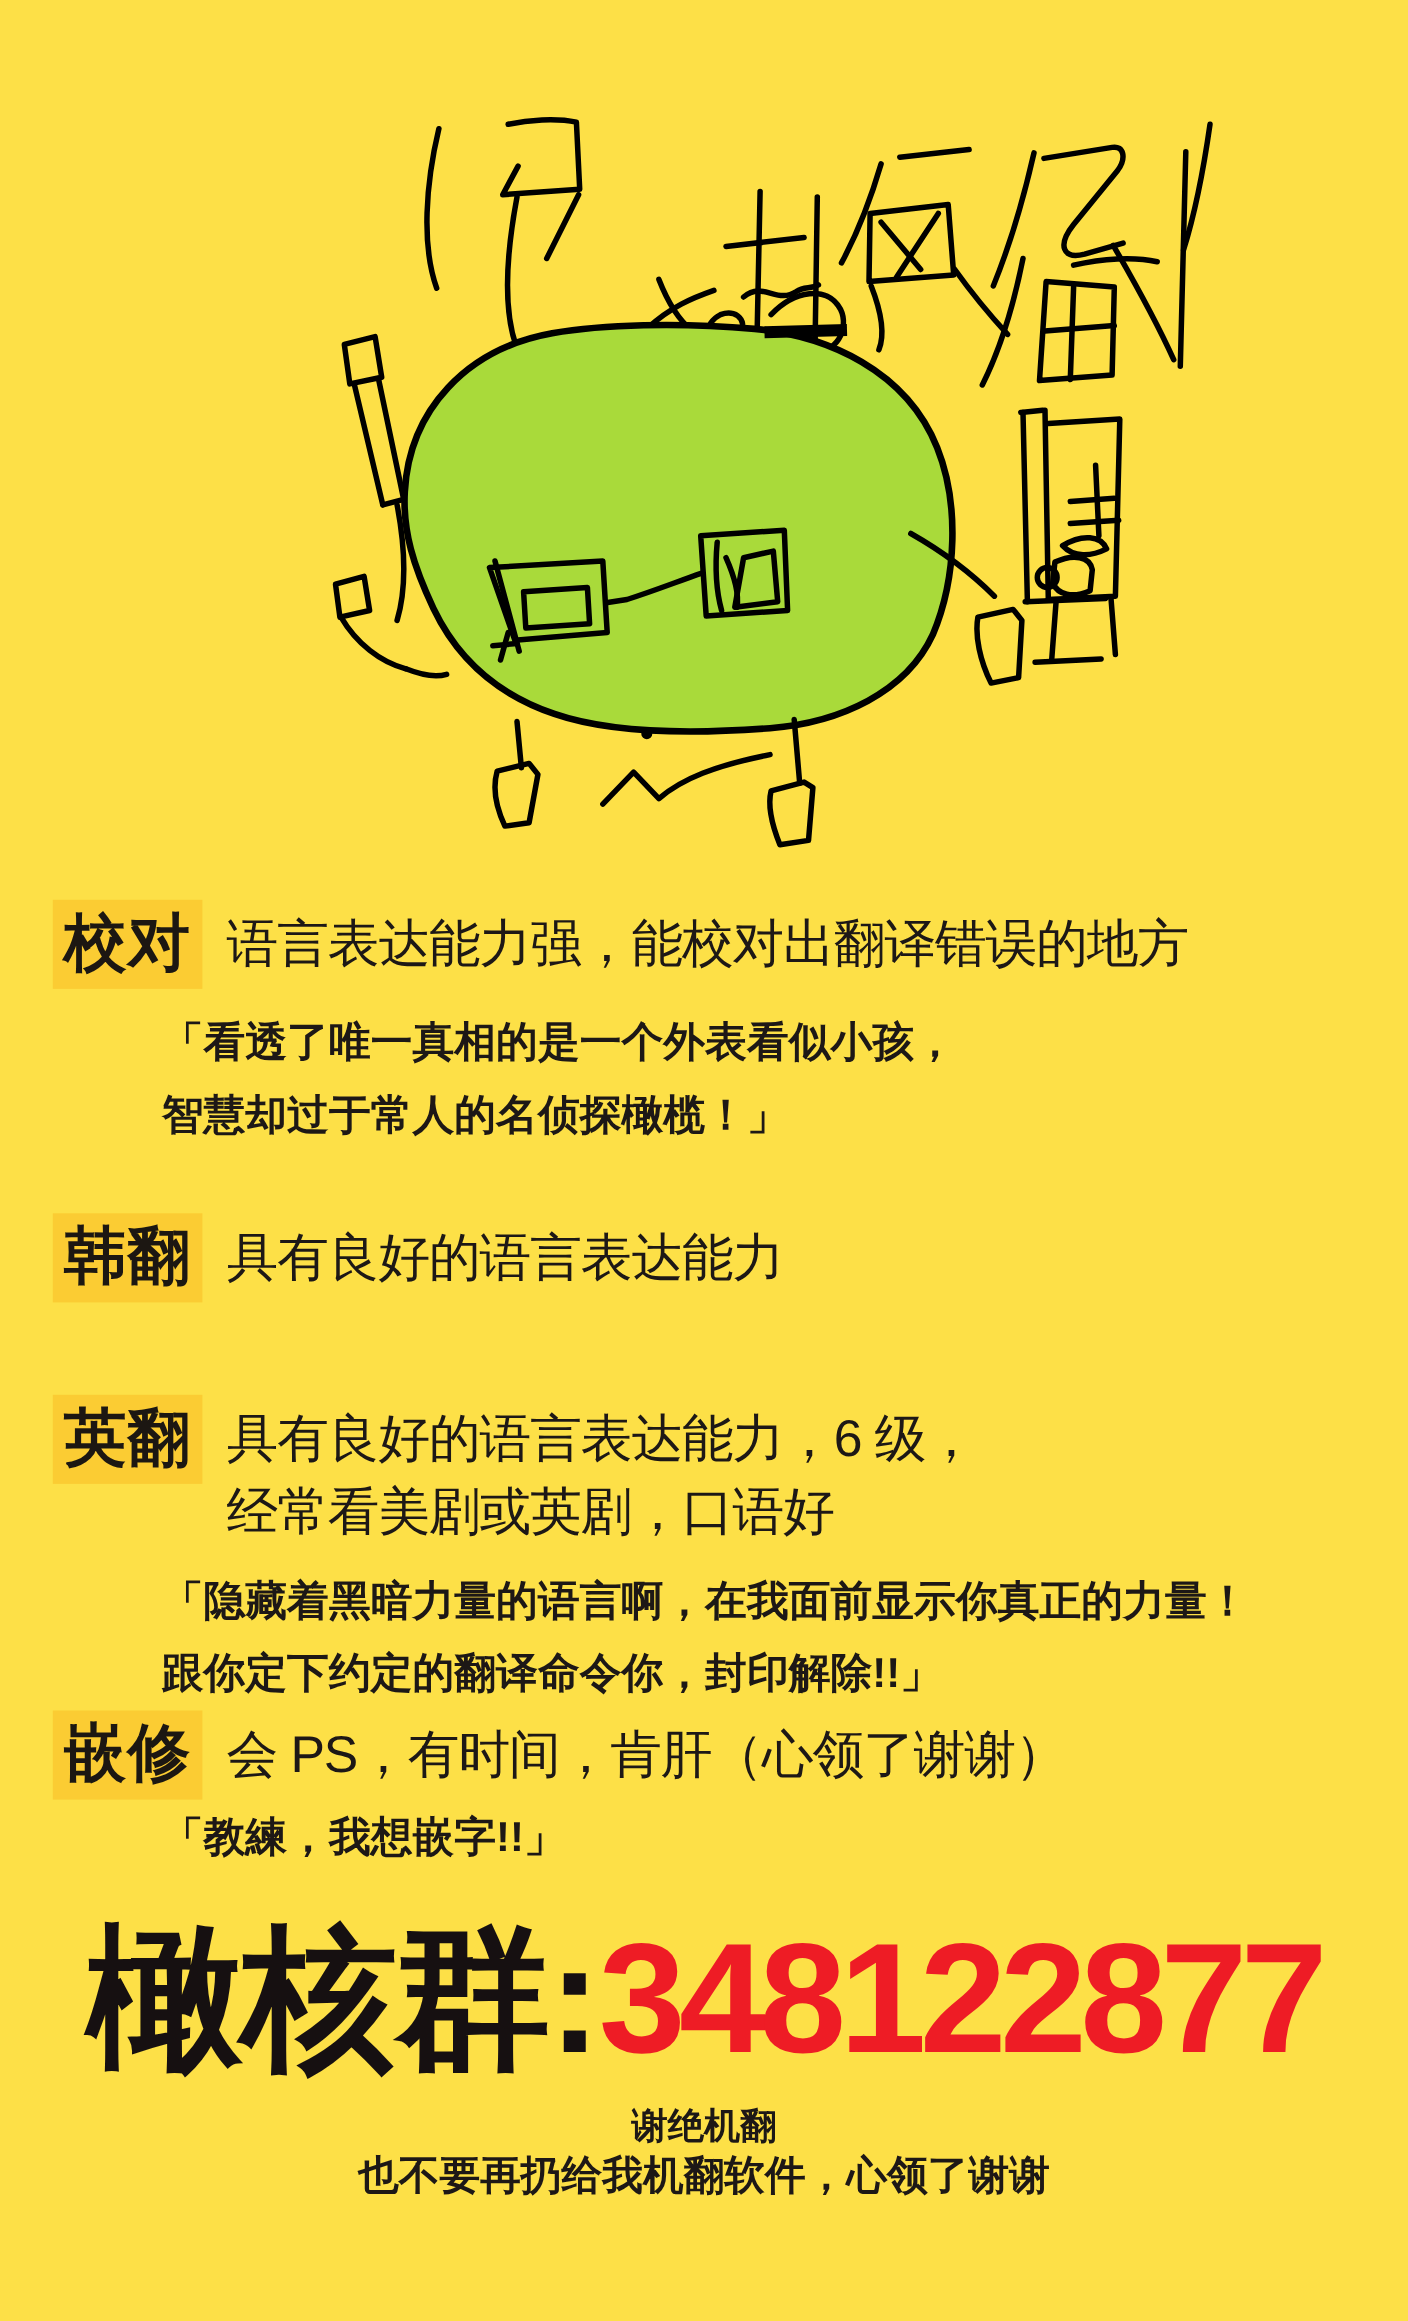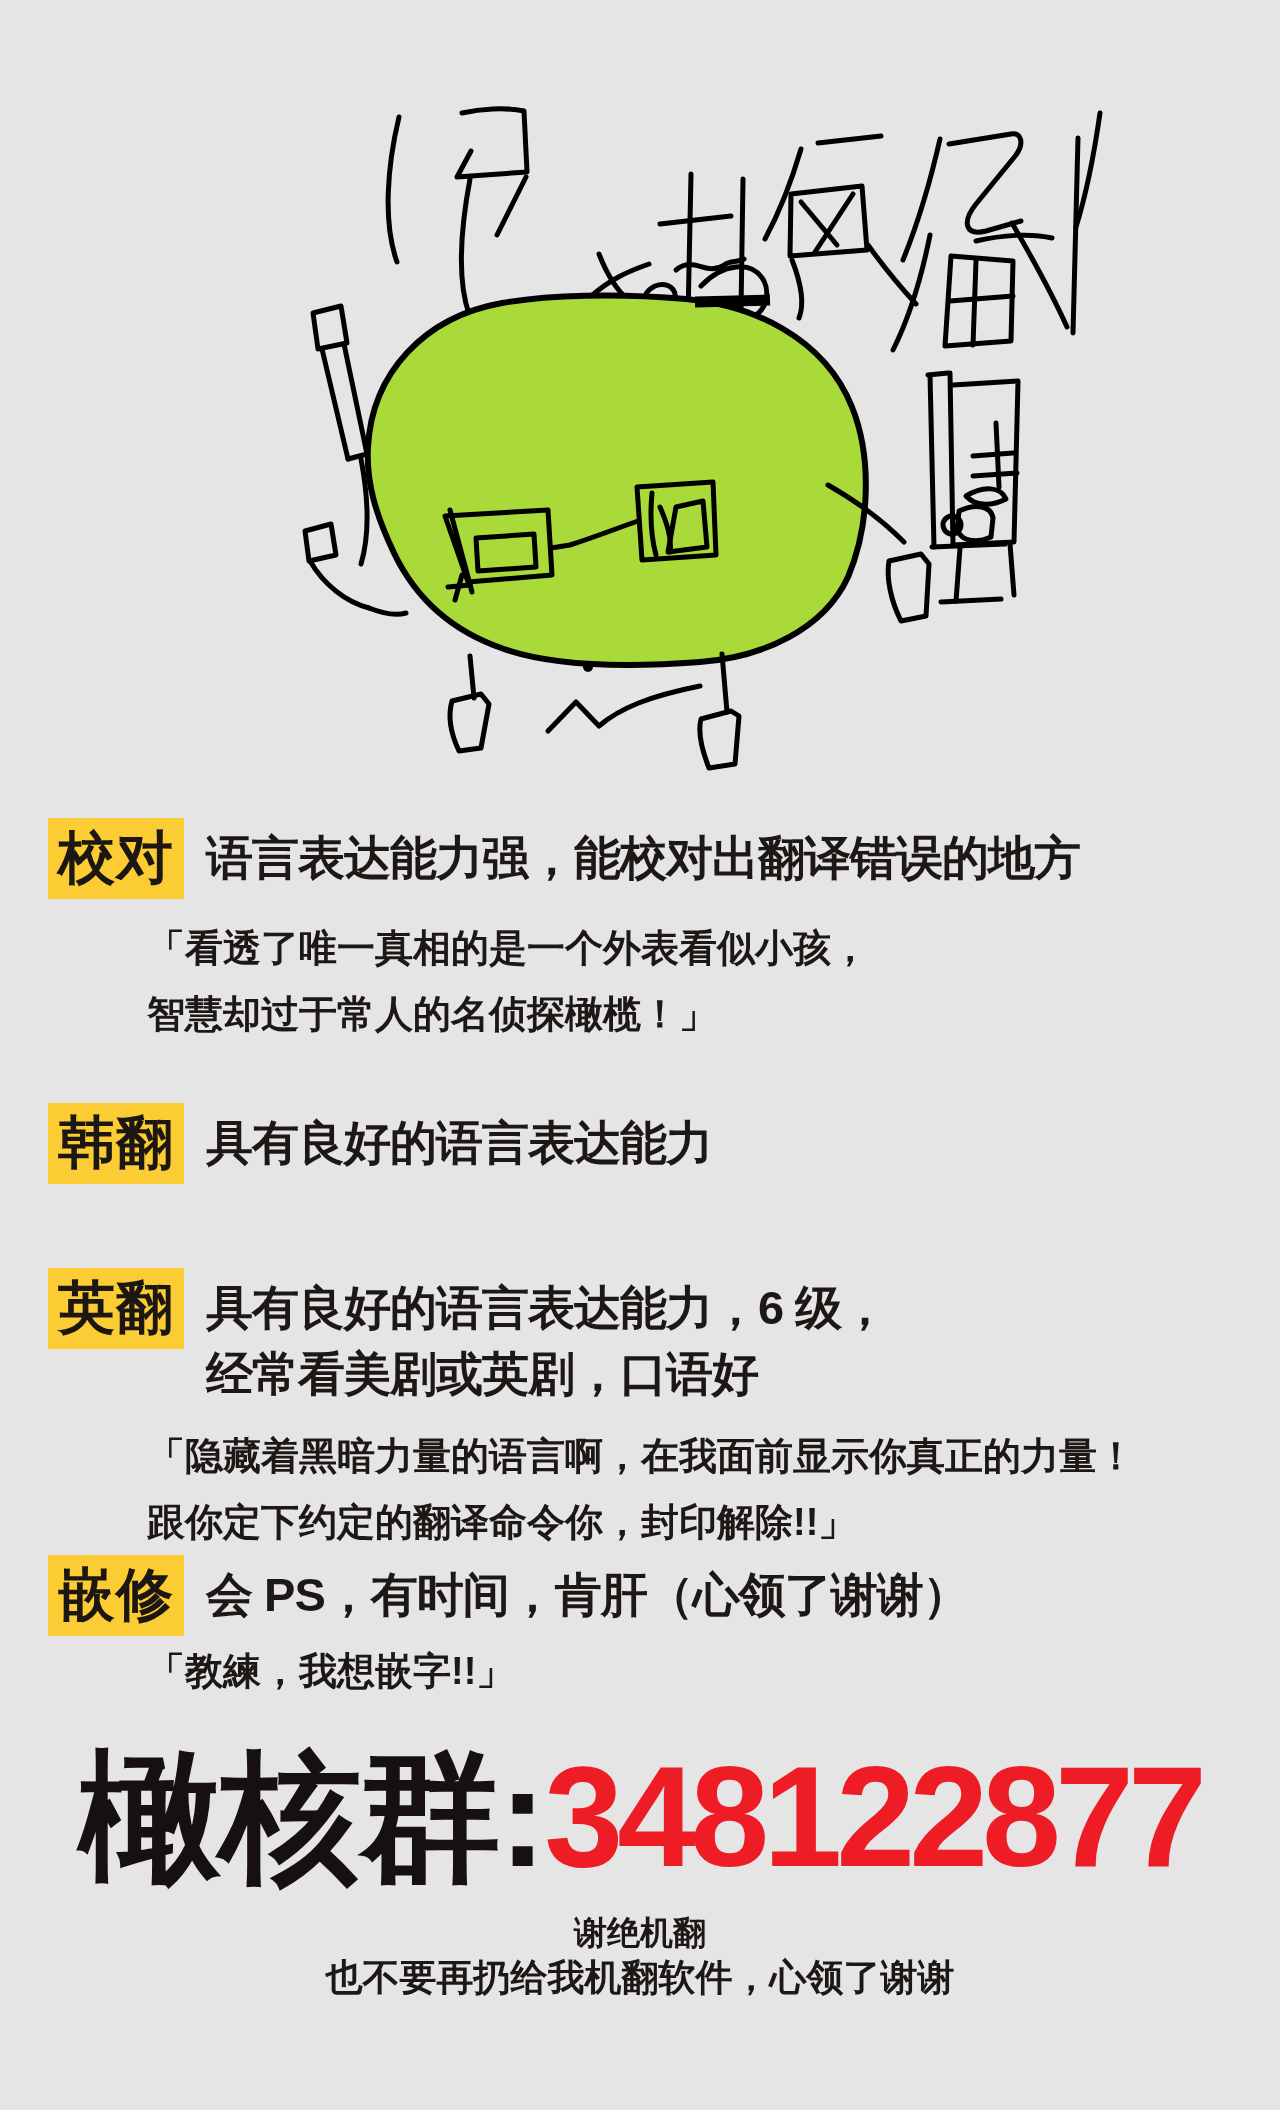--- a/index.html
+++ b/index.html
@@ -1,20 +1,20 @@
 <!DOCTYPE html>
 <html><head>
 <meta charset="utf-8">
 <style>
   html,body { margin:0; padding:0; background:#ffffff; }
   .poster {
     position:relative;
     width:1280px;
     height:2110px;
-    background:#e5e5e5;
+    background:#fde047;
     overflow:hidden;
     font-family:"Liberation Sans","DejaVu Sans",sans-serif;
     color:#1d1816;
   }
   .doodle-svg { position:absolute; top:55px; left:0; }
 
   .content { position:absolute; top:818px; left:0; width:1280px; }
 
   .role-row { display:flex; align-items:flex-start; padding-left:48px; }
   .role-tag {
@@ -23,21 +23,21 @@
     color:#1c1712;
     font-weight:bold;
     font-size:57px;
     line-height:1;
     padding:11px 10px 13px 10px;
     letter-spacing:1px;
     white-space:nowrap;
   }
   .role-text {
     font-size:47px;
-    font-weight:bold;
+    font-weight:normal;
     line-height:66px;
     letter-spacing:-1px;
     margin-left:22px;
     padding-top:7px;
     white-space:nowrap;
   }
   .quote {
     font-size:38px;
     font-weight:bold;
     line-height:66px;

